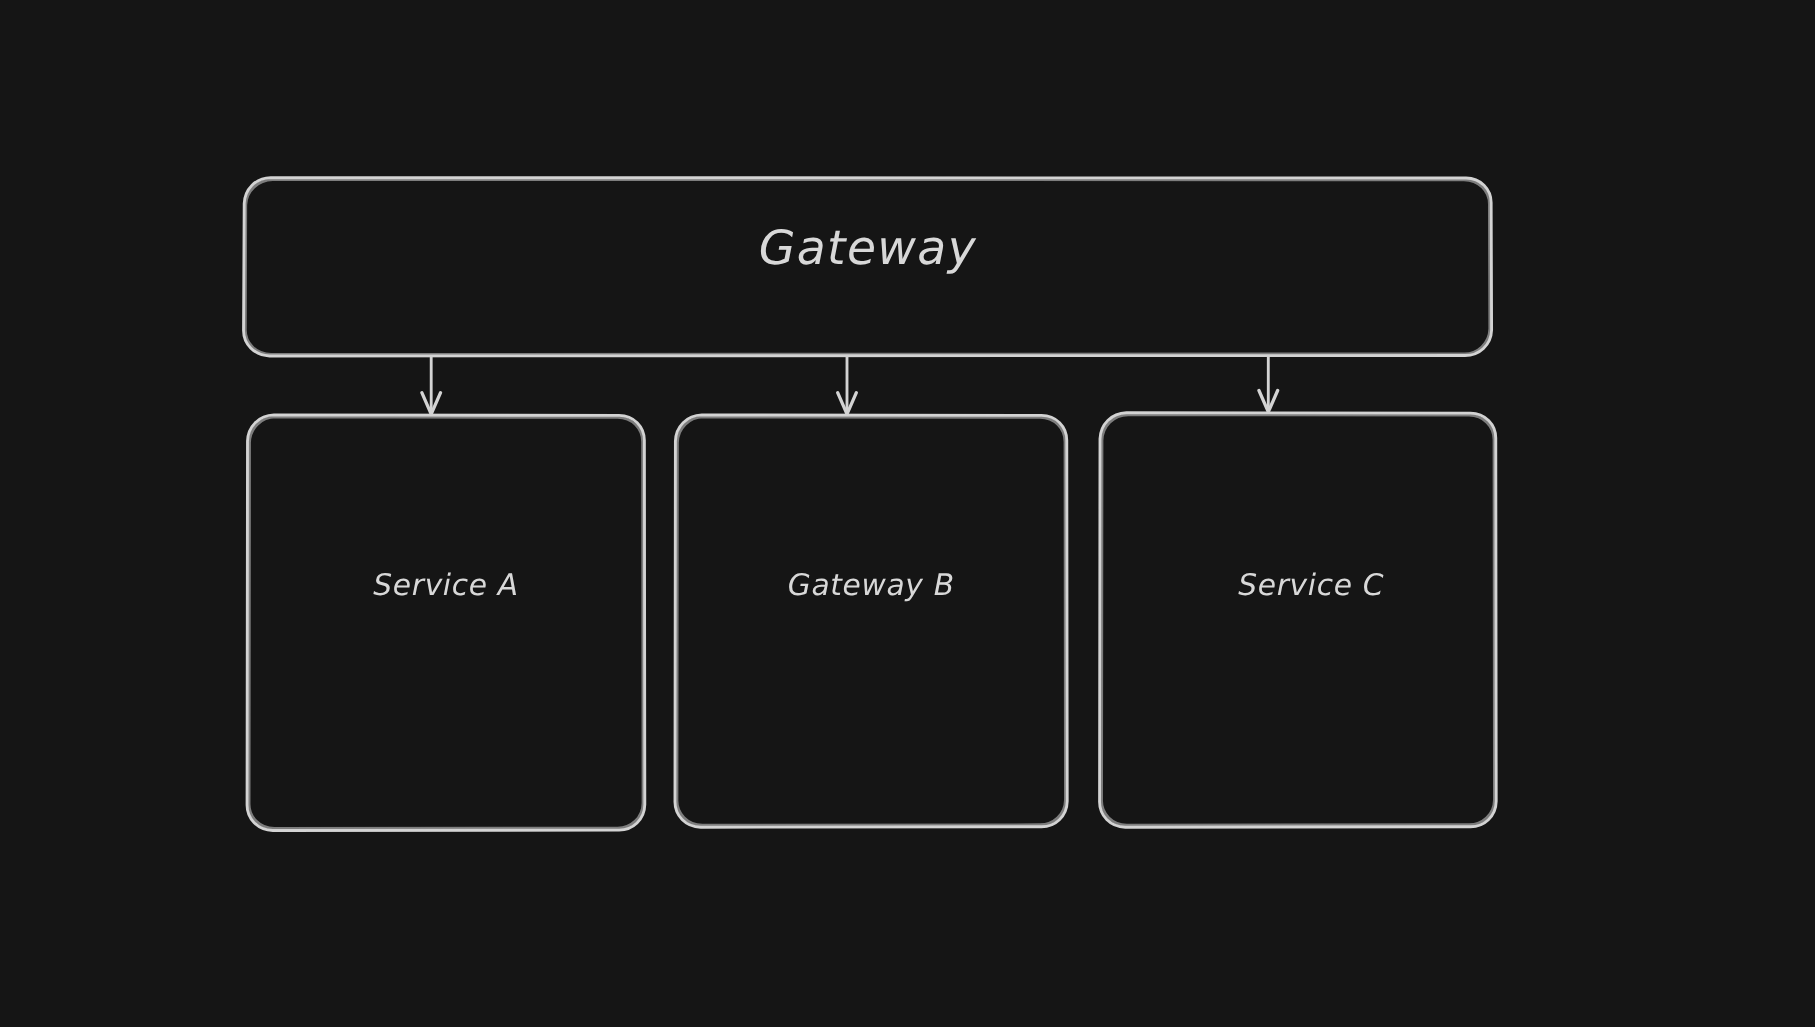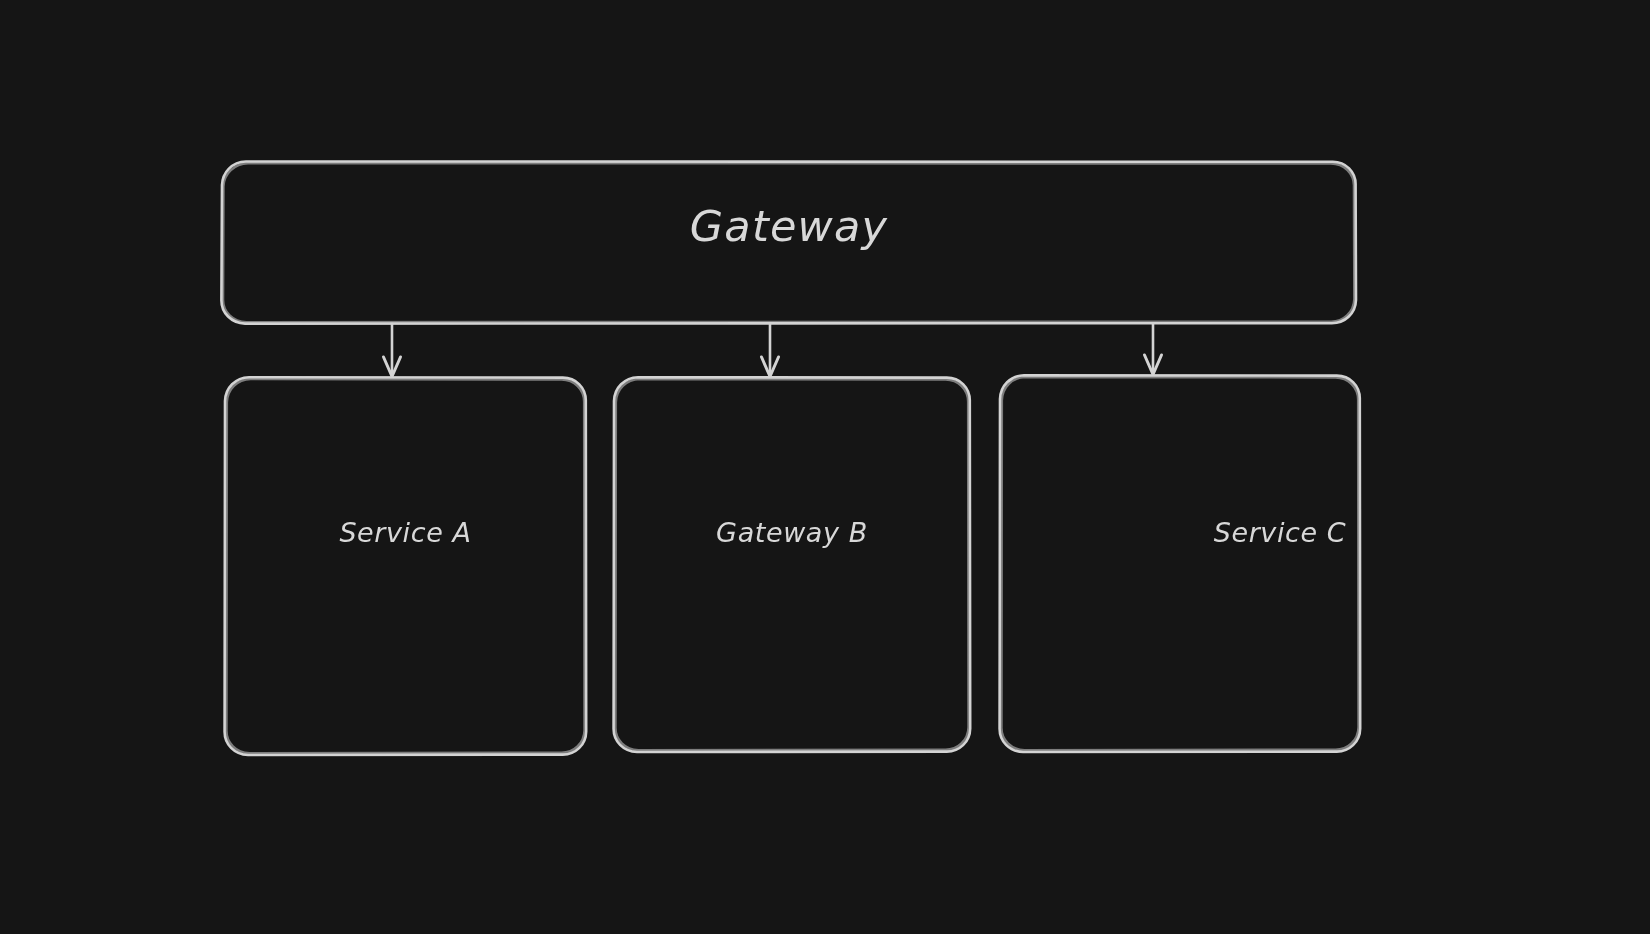--- a/index.html
+++ b/index.html
@@ -69,21 +69,21 @@
     line-height: 56px;
     letter-spacing: 1.2px;
   }
   .service-label {
     font-size: 27px;
     line-height: 36px;
     top: 515px;
   }
   #label-service-a { left: 225px; width: 361px; }
   #label-service-b { left: 614px; width: 356px; }
-  #label-service-c { left: 1056px; width: 384px; padding-left: 32px; }
+  #label-service-c { left: 1000px; width: 384px; }
 </style>
 </head>
 <body>
 
 <div id="canvas">
 
   <svg id="diagram-svg" viewBox="0 0 1650 934">
 
     <g>
       <path class="node-shape" d="M 246 161.5

